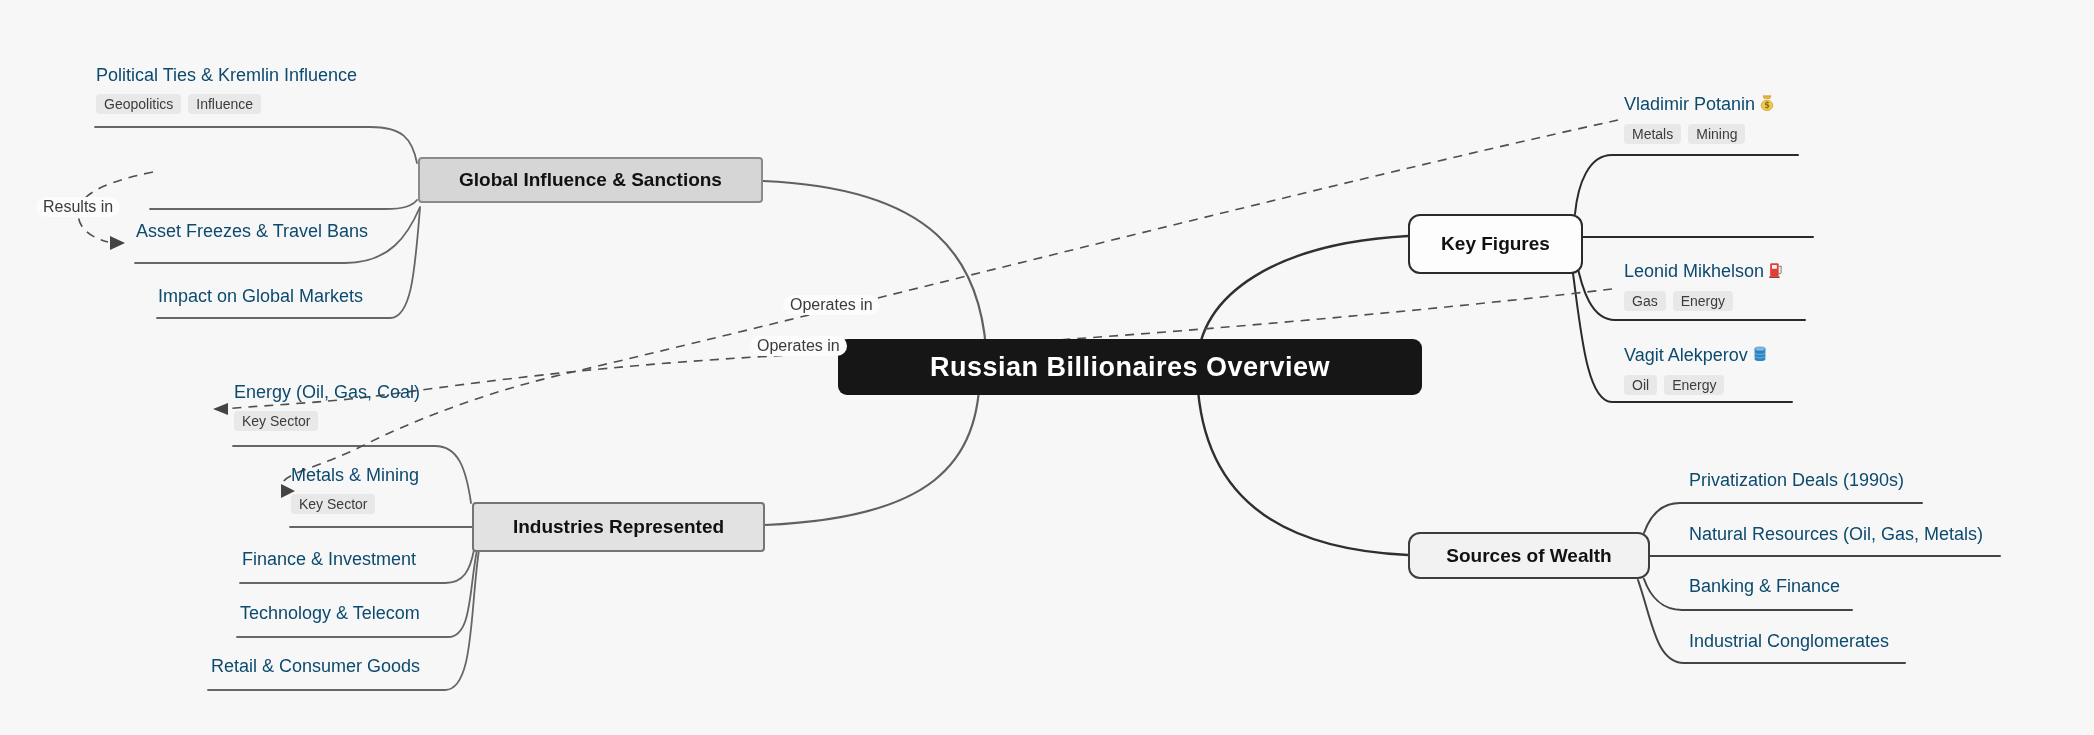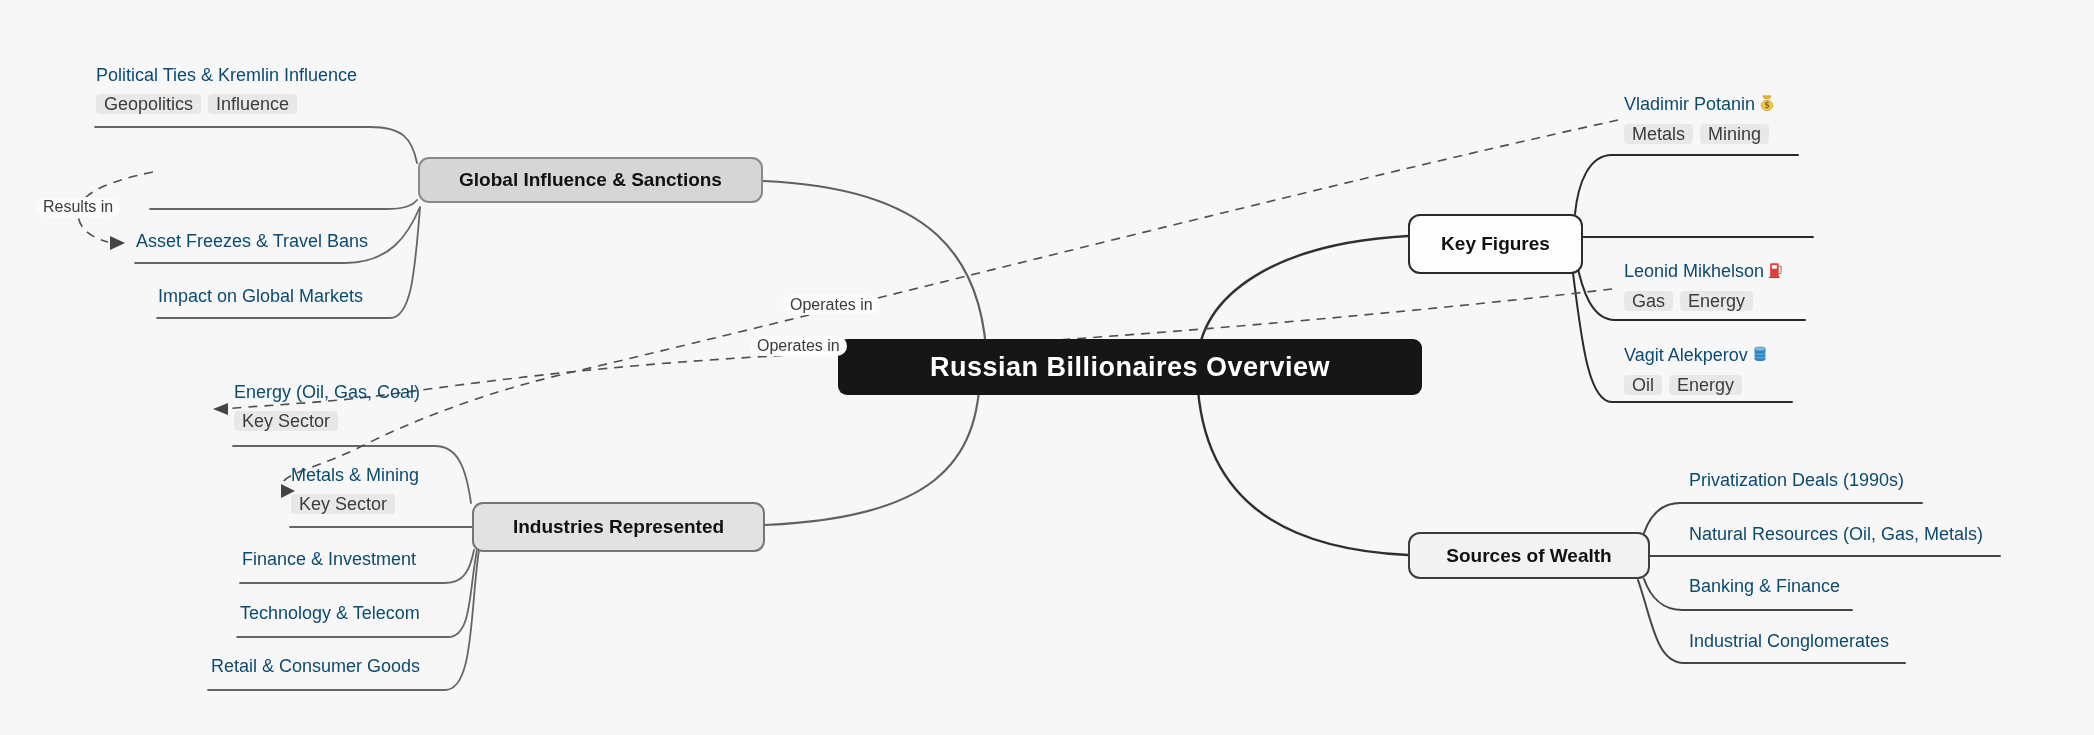--- a/index.html
+++ b/index.html
@@ -1,33 +1,33 @@
 <!DOCTYPE html>
 <html><head>
 <meta charset="utf-8">
 <style>
   html,body{margin:0;padding:0;background:#f7f7f8;}
   .canvas{position:relative;width:2094px;height:735px;background:#f7f7f8;overflow:hidden;
           font-family:"Liberation Sans","DejaVu Sans",sans-serif;}
   svg.wires{position:absolute;left:0;top:0;width:2094px;height:735px;}
 
   .branch-node{position:absolute;display:flex;align-items:center;justify-content:center;
-    border-radius:11px;font-weight:700;font-size:19px;color:#111;box-sizing:border-box;}
+    border-radius:4px;font-weight:700;font-size:19px;color:#111;box-sizing:border-box;}
   .node-global{left:418px;top:157px;width:345px;height:46px;background:#d6d6d6;border:2px solid #8a8a8a;}
   .node-industries{left:472px;top:502px;width:293px;height:50px;background:#e2e2e2;border:2px solid #757575;}
   .node-keyfigures{left:1408px;top:214px;width:175px;height:60px;background:#fdfdfd;border:2.5px solid #2b2b2b;border-radius:12px;}
   .node-sources{left:1408px;top:532px;width:242px;height:47px;background:#f2f2f2;border:2px solid #3d3d3d;border-radius:12px;}
   .node-center{position:absolute;left:838px;top:339px;width:584px;height:56px;display:flex;align-items:center;justify-content:center;
     background:#161616;border-radius:9px;color:#fff;font-weight:700;font-size:27px;letter-spacing:.5px;}
 
   .child{position:absolute;}
   .child .name{font-size:18px;line-height:19px;color:#0c4a6e;white-space:nowrap;display:flex;align-items:center;}
   .child .name .ic{display:inline-block;margin-left:3px;position:relative;top:1px;}
   .tags{margin-top:9px;display:flex;gap:7px;}
-  .tag{background:#e8e8e8;color:#3c3c3c;font-size:18px;line-height:14px;padding:3px 8px;border-radius:4px;white-space:nowrap;}
+  .tag{background:#e8e8e8;color:#3c3c3c;font-size:14px;line-height:14px;padding:3px 8px;border-radius:4px;white-space:nowrap;}
 
   .edge-label{position:absolute;font-size:16px;color:#3b3b3b;background:#fcfcfc;
     border-radius:10px;padding:1px 7px;line-height:18px;white-space:nowrap;}
 </style>
 </head>
 <body>
 
 <div class="canvas">
 
   <svg class="wires">
@@ -103,21 +103,21 @@
     <div class="name">
         <span>Political Ties &amp; Kremlin Influence</span>
       </div>
     <div class="tags">
       <span class="tag">Geopolitics</span>
       <span class="tag">Influence</span>
     </div>
   </div>
 
 
-  <div class="child" style="left:136px;top:232px">
+  <div class="child" style="left:136px;top:222px">
     <div class="name">
         <span>Asset Freezes &amp; Travel Bans</span>
       </div>
   </div>
 
   <div class="child" style="left:158px;top:287px">
     <div class="name">
         <span>Impact on Global Markets</span>
       </div>
   </div>

